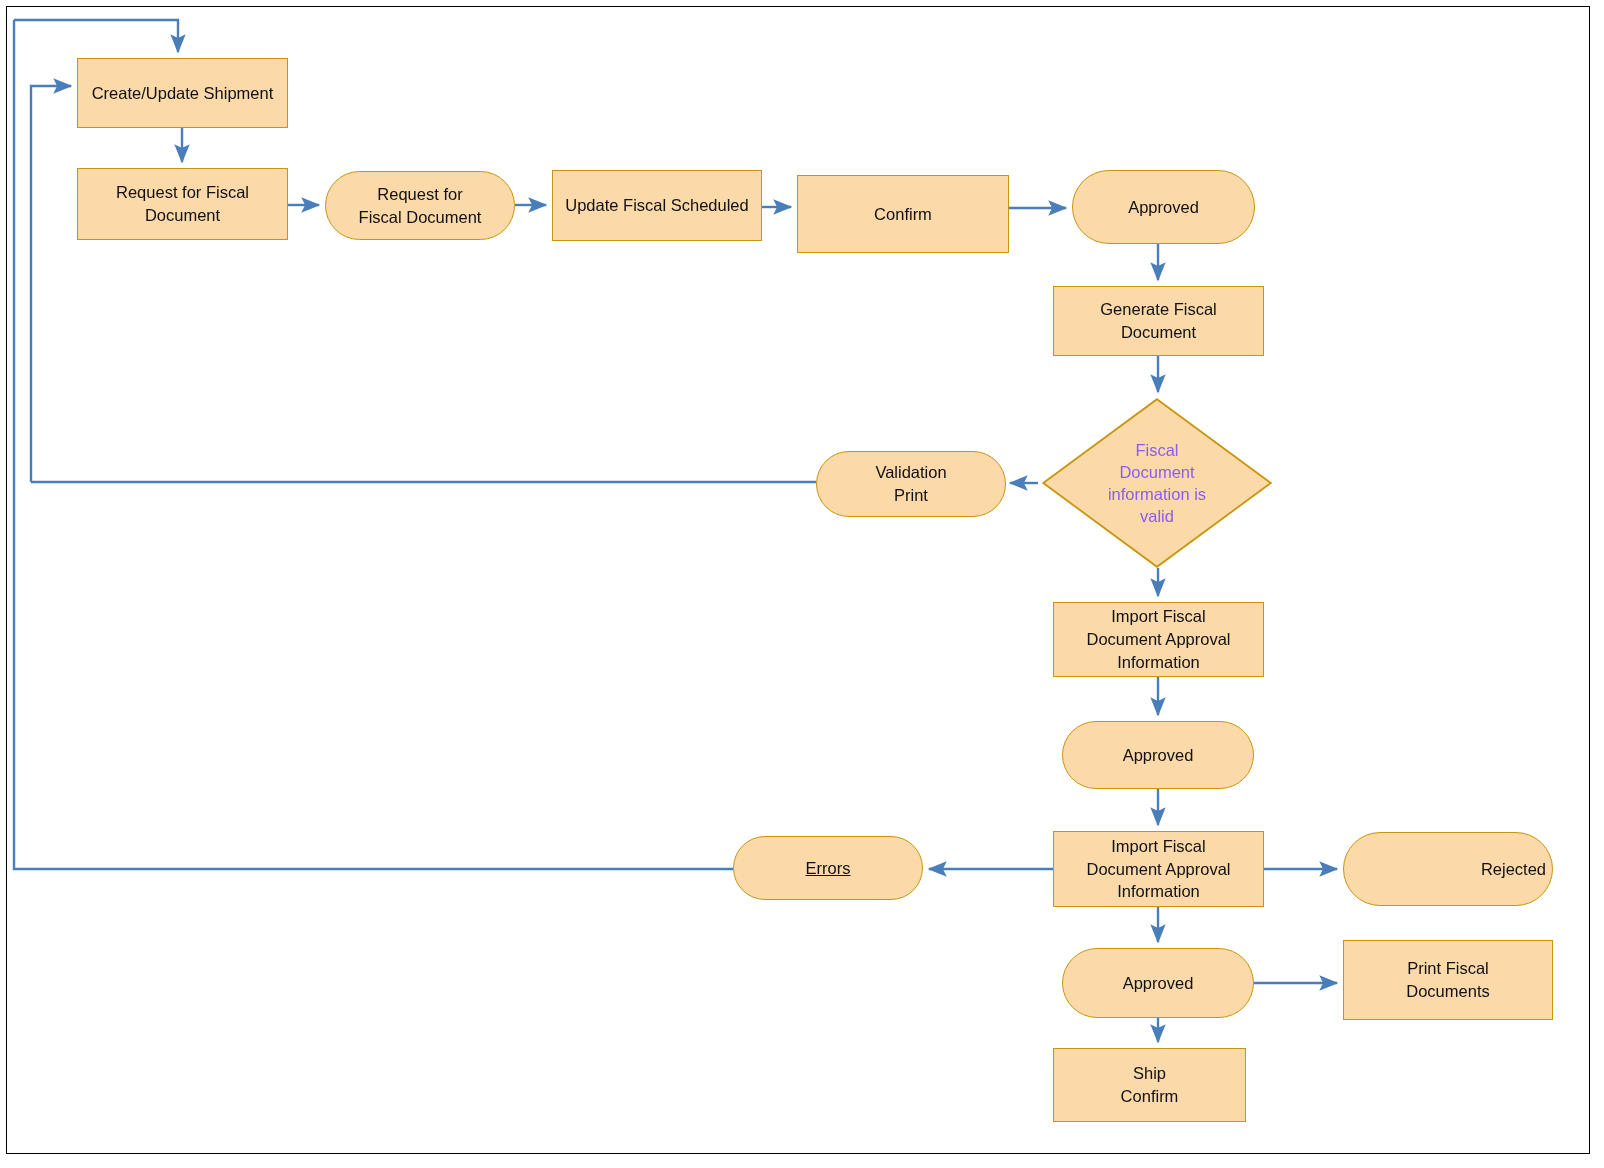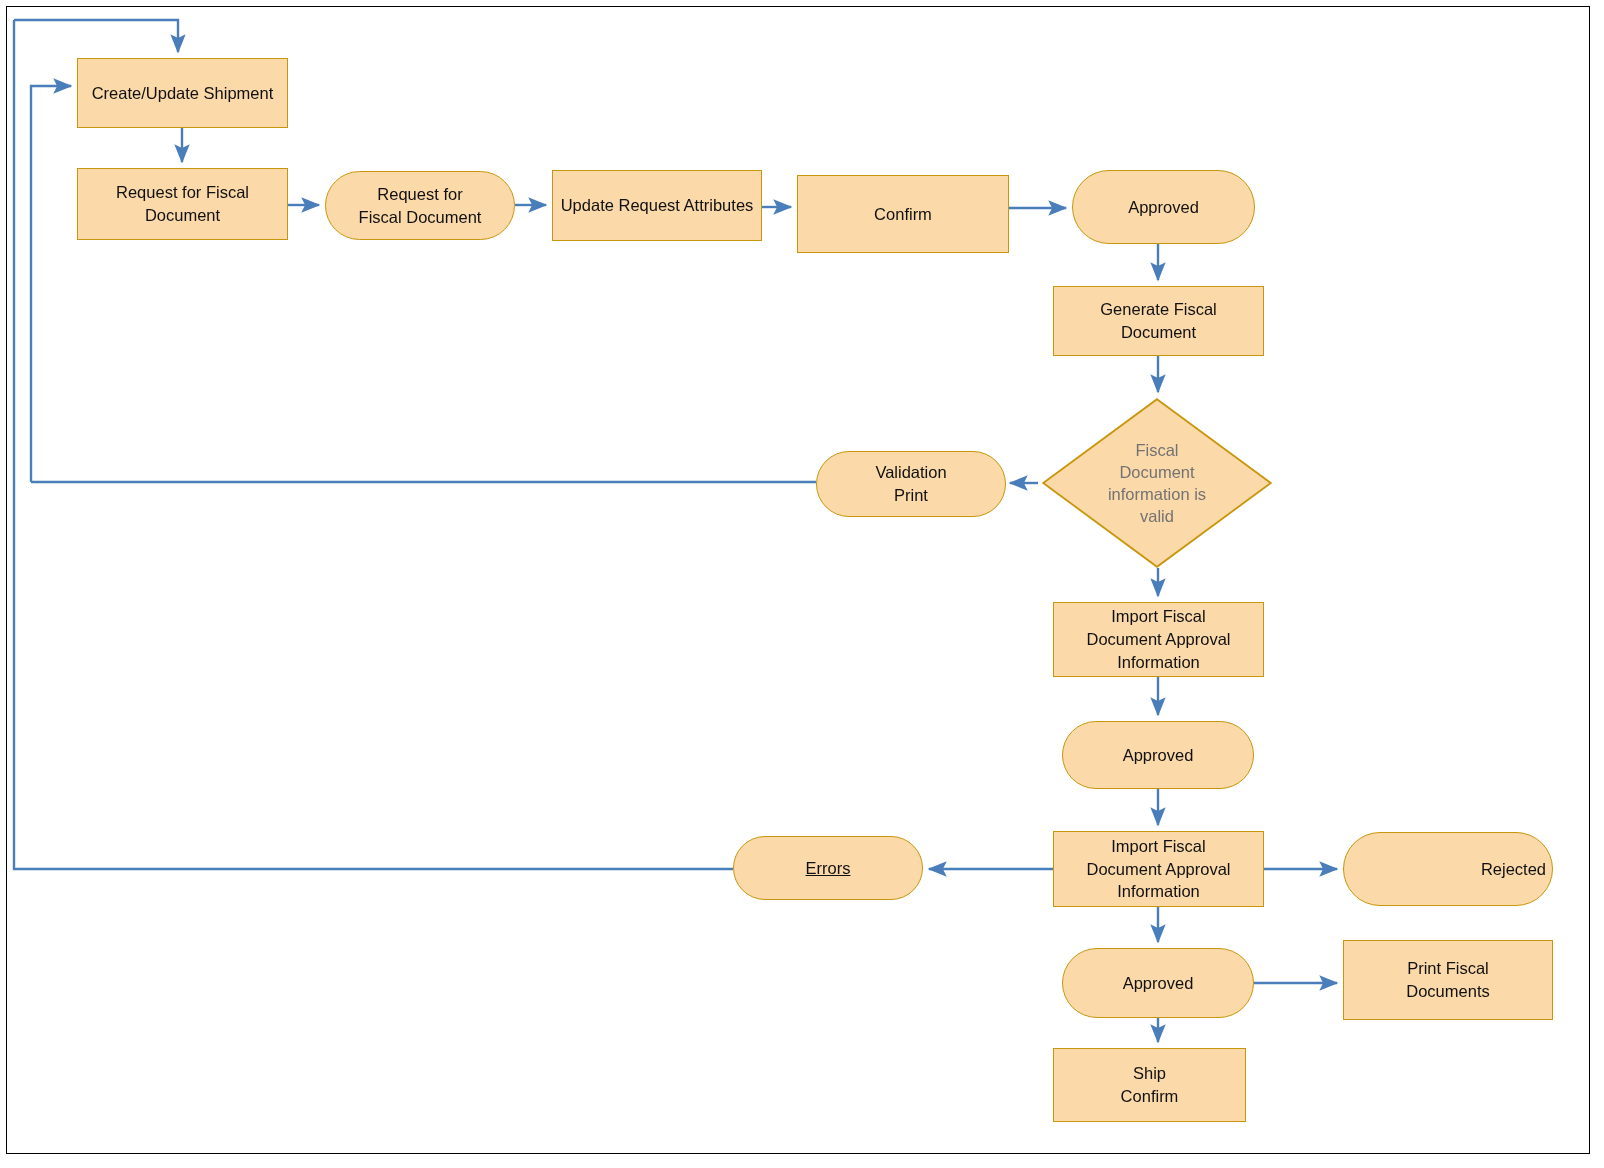--- a/index.html
+++ b/index.html
@@ -69,21 +69,21 @@
     width: 100%;
     height: 100%;
   }
   .diamond-label {
     position: relative;
     z-index: 2;
     width: 62%;
     text-align: center;
     font-size: 16.5px;
     line-height: 1.34;
-    color: #737373;
+    color: #8b5cf6;
     white-space: pre-line;
   }
 </style>
 </head>
 <body>
 
 <div id="canvas">
 
   <div id="frame"></div>
 
@@ -116,21 +116,21 @@
         <polyline points="1158,1018 1158,1042" stroke="#4A7EBB" marker-end="url(#arrowhead)"></polyline>
       </g>
   </svg>
 
   <div id="node-layer">
       <div class="node rect" style="left: 77px; top: 58px; width: 211px; height: 70px;"><span>Create/Update Shipment</span></div>
       <div class="node rect" style="left: 77px; top: 168px; width: 211px; height: 72px;"><span>Request for Fiscal
 Document</span></div>
       <div class="node pill" style="left: 325px; top: 171px; width: 190px; height: 69px; border-radius: 34.5px;"><span>Request for
 Fiscal Document</span></div>
-      <div class="node rect" style="left: 552px; top: 170px; width: 210px; height: 71px;"><span>Update Request Attributes</span></div>
+      <div class="node rect" style="left: 552px; top: 170px; width: 210px; height: 71px;"><span>Update Fiscal Scheduled</span></div>
       <div class="node rect" style="left: 797px; top: 175px; width: 212px; height: 78px;"><span>Confirm</span></div>
       <div class="node pill" style="left: 1072px; top: 170px; width: 183px; height: 74px; border-radius: 37px;"><span>Approved</span></div>
       <div class="node rect" style="left: 1053px; top: 286px; width: 211px; height: 70px;"><span>Generate Fiscal
 Document</span></div>
       <div class="node diamond" style="left: 1042px; top: 398px; width: 230px; height: 170px;"><svg class="diamond-shape" viewBox="0 0 230 170" preserveAspectRatio="none">
           <polygon points="115,1.2 228.8,85 115,168.8 1.2,85" fill="#FBD9A9" stroke="#C8960C" stroke-width="1.8"></polygon>
         </svg><div class="diamond-label">Fiscal
 Document
 information is
 valid</div></div>

